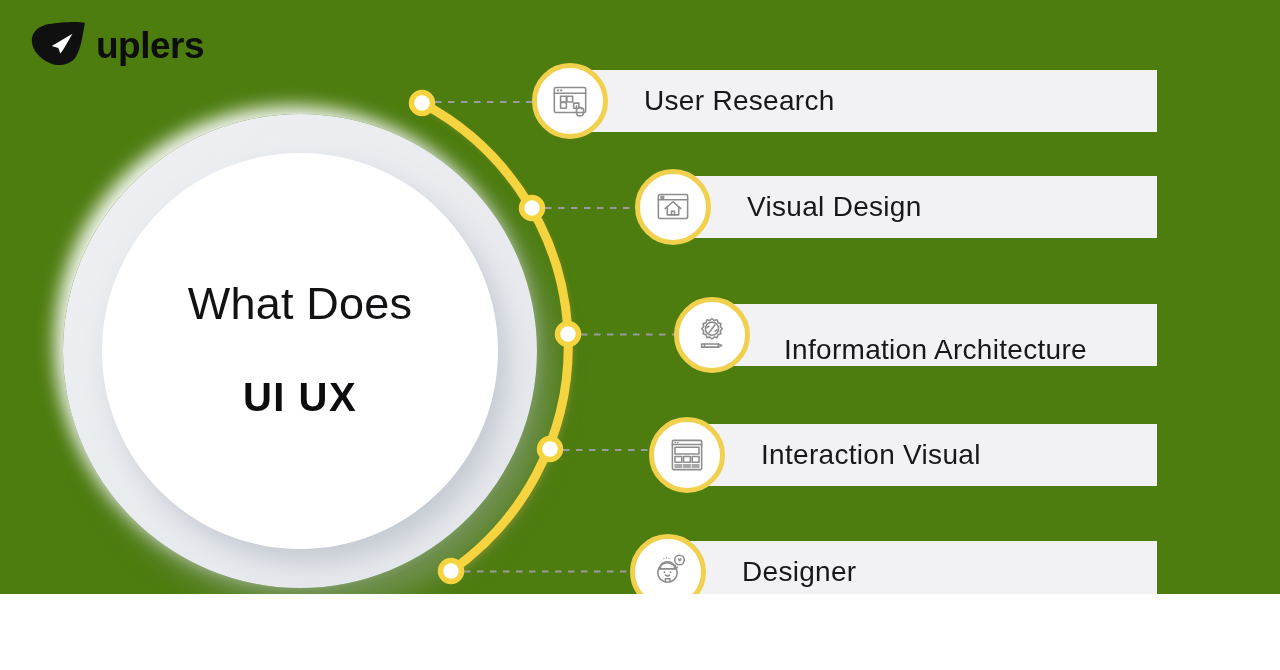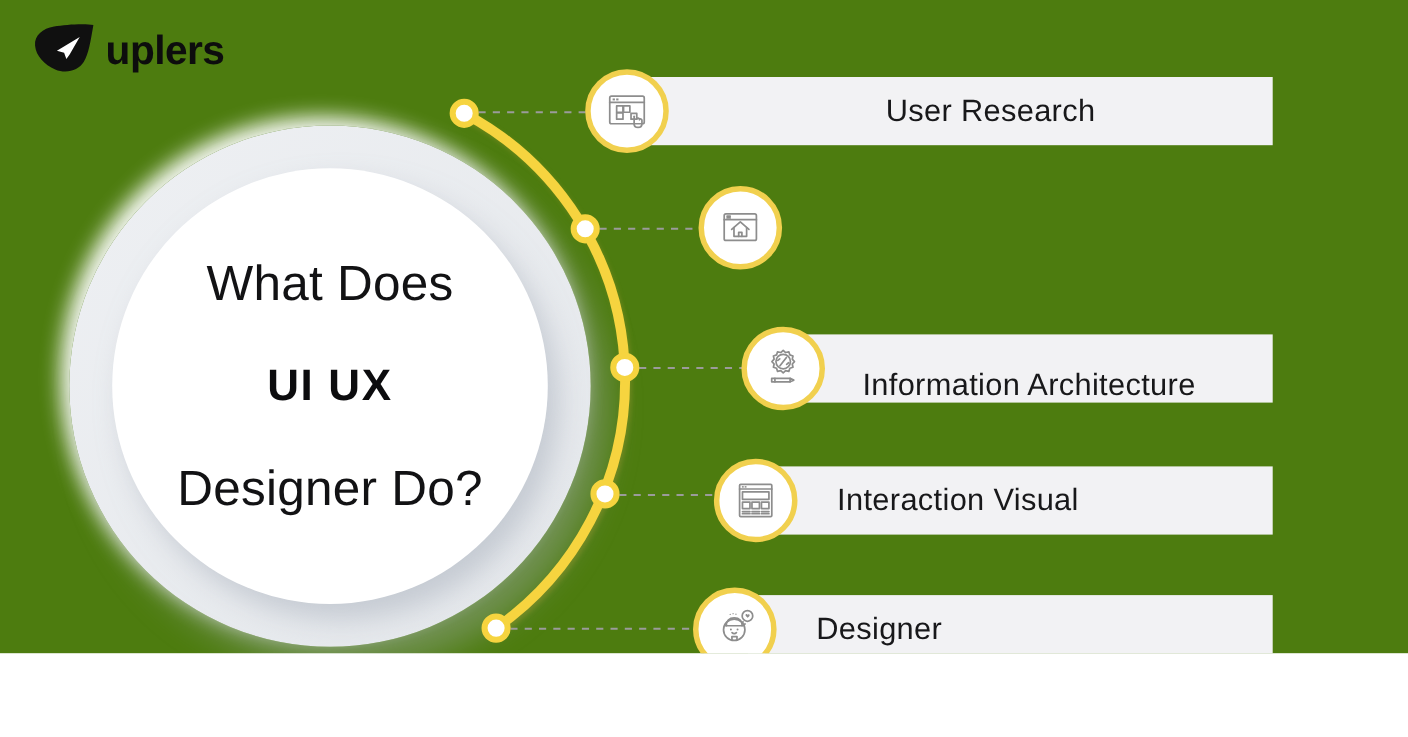--- a/index.html
+++ b/index.html
@@ -53,26 +53,28 @@
       <path d="M53,2.5 C50.5,17 49,27.5 44.5,35 C40,42.5 29,45.5 19.5,41.5 C10,37.5 2.5,29.5 1.8,20.5 C1.1,11.5 8.5,5.5 18.5,3.8 C28.5,2 46,1 53,2.5 Z" fill="#101010"></path>
       <path d="M41,13 L21,25 L27.3,26.8 L29.3,32.3 L32.3,28.2 Z" fill="#ffffff"></path>
     </svg>
     <span class="logo-text">uplers</span>
   </div>
 
   <div class="ring">
     <div class="ring-inner">
       <div class="title-line1">What Does</div>
       <div class="title-line2">UI UX</div>
-      <div class="title-line3">Designer Do?</div>
     </div>
   </div>
 
-  <div class="bar" style="left:582px;top:70px;width:575px;justify-content:center;">
+  <div class="bar" style="left:582px;top:70px;width:575px;">
     <span class="task-label">User Research</span>
+  </div>
+  <div class="bar" style="left:685px;top:176px;width:472px;">
+    <span class="task-label">Visual Design</span>
   </div>
   <div class="bar" style="left:722px;top:304px;width:435px;align-items:flex-end;">
     <span class="task-label">Information Architecture</span>
   </div>
   <div class="bar" style="left:699px;top:424px;width:458px;">
     <span class="task-label">Interaction Visual</span>
   </div>
   <div class="bar" style="left:680px;top:541px;width:477px;">
     <span class="task-label">Designer</span>
   </div>

